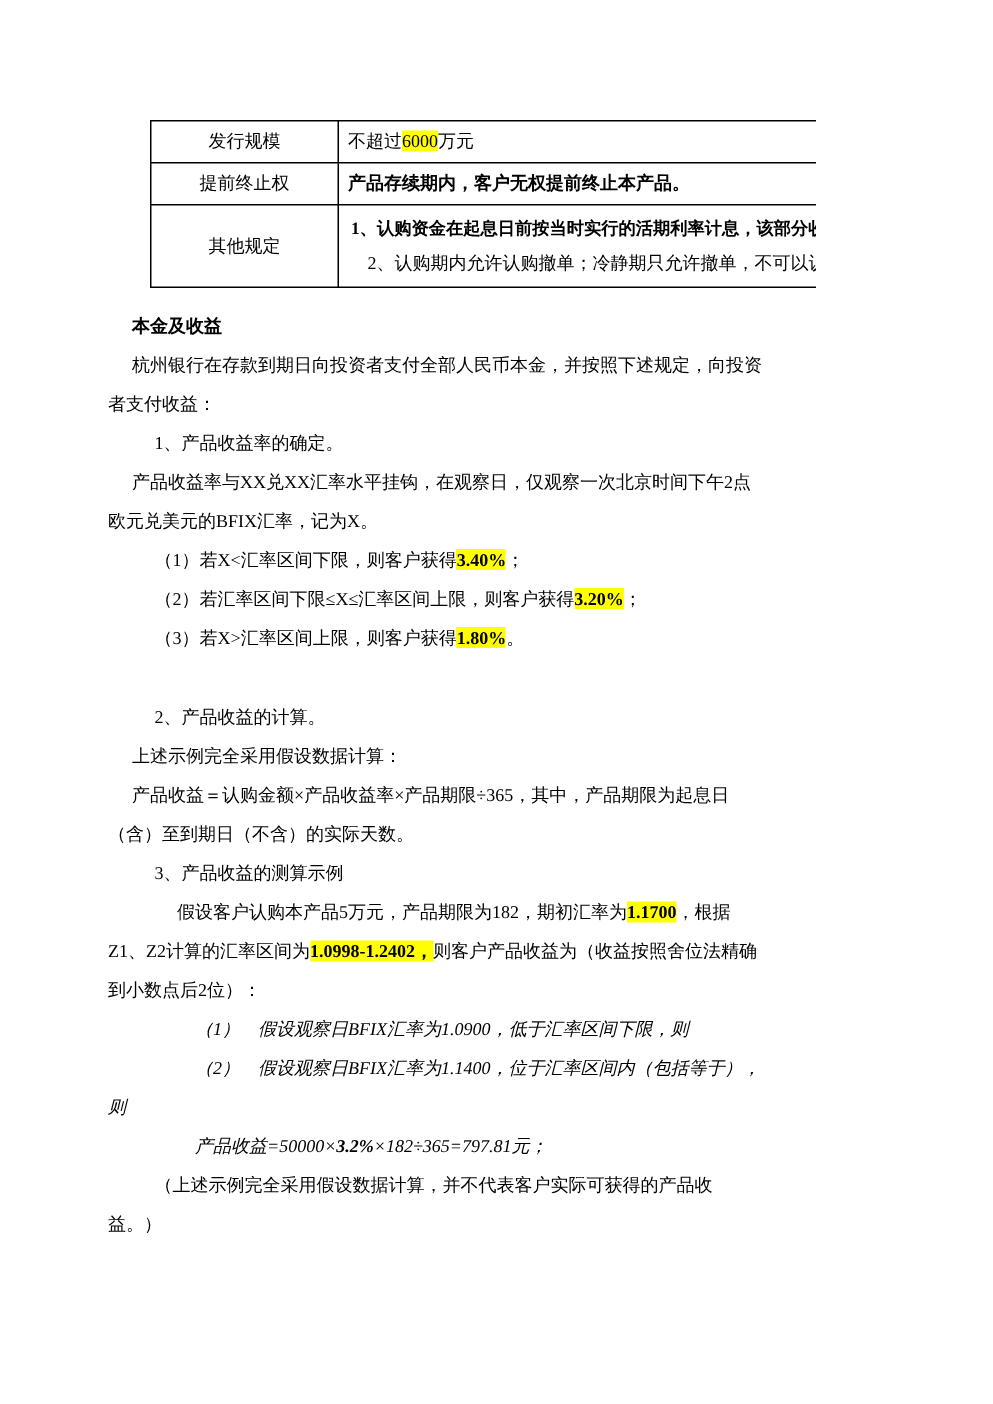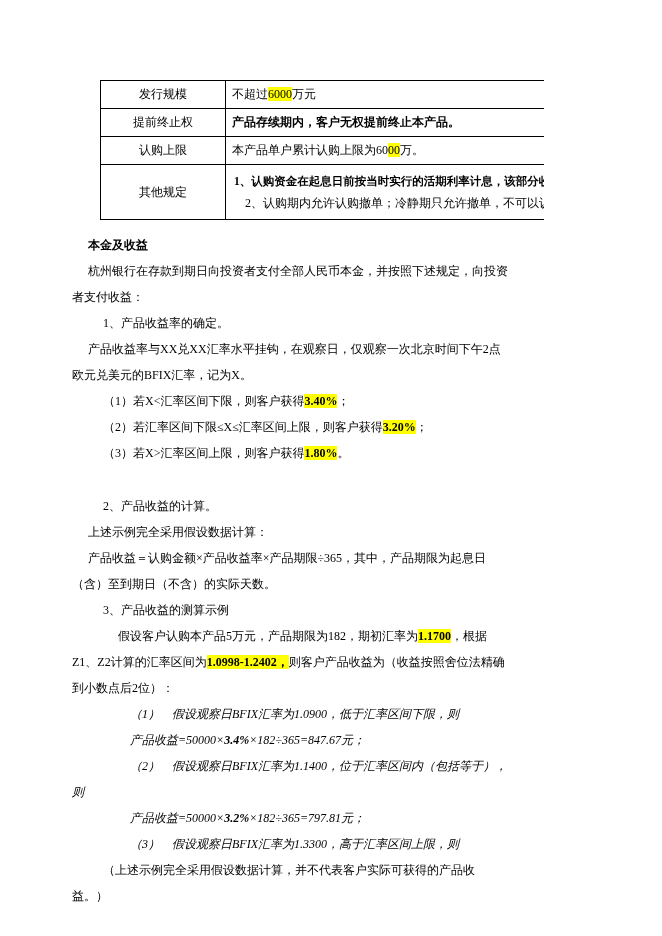--- a/index.html
+++ b/index.html
@@ -42,24 +42,20 @@
     <tbody>
       <tr>
         <td class="lbl">发行规模</td>
         <td class="val"><span>不超过</span><span class="hl">6000</span><span>万元</span></td>
       </tr>
       <tr>
         <td class="lbl">提前终止权</td>
         <td class="val"><span class="b">产品存续期内，客户无权提前终止本产品。</span></td>
       </tr>
       <tr>
-        <td class="lbl">认购上限</td>
-        <td class="val"><span>本产品单户累计认购上限为60</span><span class="hl">00</span><span>万。</span></td>
-      </tr>
-      <tr>
         <td class="lbl">其他规定</td>
         <td class="val-multi">
           <div class="v-line1"><span class="b">1、认购资金在起息日前按当时实行的活期利率计息，该部分收益不计入认购本金。</span></div>
           <div class="v-line2"><span>2、认购期内允许认购撤单；冷静期只允许撤单，不可以认购。</span></div>
         </td>
       </tr>
     </tbody>
   </table>
 
   <div class="doc-body">
@@ -69,20 +65,18 @@
     <p class="p ti16"><span>产品收益率与XX兑XX汇率水平挂钩，在观察日，仅观察一次北京时间下午2点欧元兑美元的BFIX汇率，记为X。</span></p>
     <p class="p ti31"><span>（1）若X&lt;汇率区间下限，则客户获得</span><span class="b hl">3.40%</span><span>；</span></p>
     <p class="p ti31"><span>（2）若汇率区间下限≤X≤汇率区间上限，则客户获得</span><span class="b hl">3.20%</span><span>；</span></p>
     <p class="p ti31"><span>（3）若X&gt;汇率区间上限，则客户获得</span><span class="b hl">1.80%</span><span>。</span></p>
     <p class="p ti31 gap"><span>2、产品收益的计算。</span></p>
     <p class="p ti16"><span>上述示例完全采用假设数据计算：</span></p>
     <p class="p ti16"><span>产品收益＝认购金额×产品收益率×产品期限÷365，其中，产品期限为起息日（含）至到期日（不含）的实际天数。</span></p>
     <p class="p ti31"><span>3、产品收益的测算示例</span></p>
     <p class="p ti46"><span>假设客户认购本产品5万元，产品期限为182，期初汇率为</span><span class="b hl">1.1700</span><span>，根据Z1、Z2计算的汇率区间为</span><span class="b hl">1.0998-1.2402，</span><span>则客户产品收益为（收益按照舍位法精确到小数点后2位）：</span></p>
     <p class="p ti58"><span>（1）　假设观察日BFIX汇率为1.0900，低于汇率区间下限，则</span></p>
-    <p class="p ti58"><span>产品收益=50000×</span><span class="b">3.4%</span><span>×182÷365=847.67元；</span></p>
     <p class="p ti58"><span>（2）　假设观察日BFIX汇率为1.1400，位于汇率区间内（包括等于），则</span></p>
     <p class="p ti58"><span>产品收益=50000×</span><span class="b">3.2%</span><span>×182÷365=797.81元；</span></p>
-    <p class="p ti58"><span>（3）　假设观察日BFIX汇率为1.3300，高于汇率区间上限，则</span></p>
     <p class="p ti31"><span>（上述示例完全采用假设数据计算，并不代表客户实际可获得的产品收益。）</span></p>
   </div>
 
 </div>
 
 </body></html>

